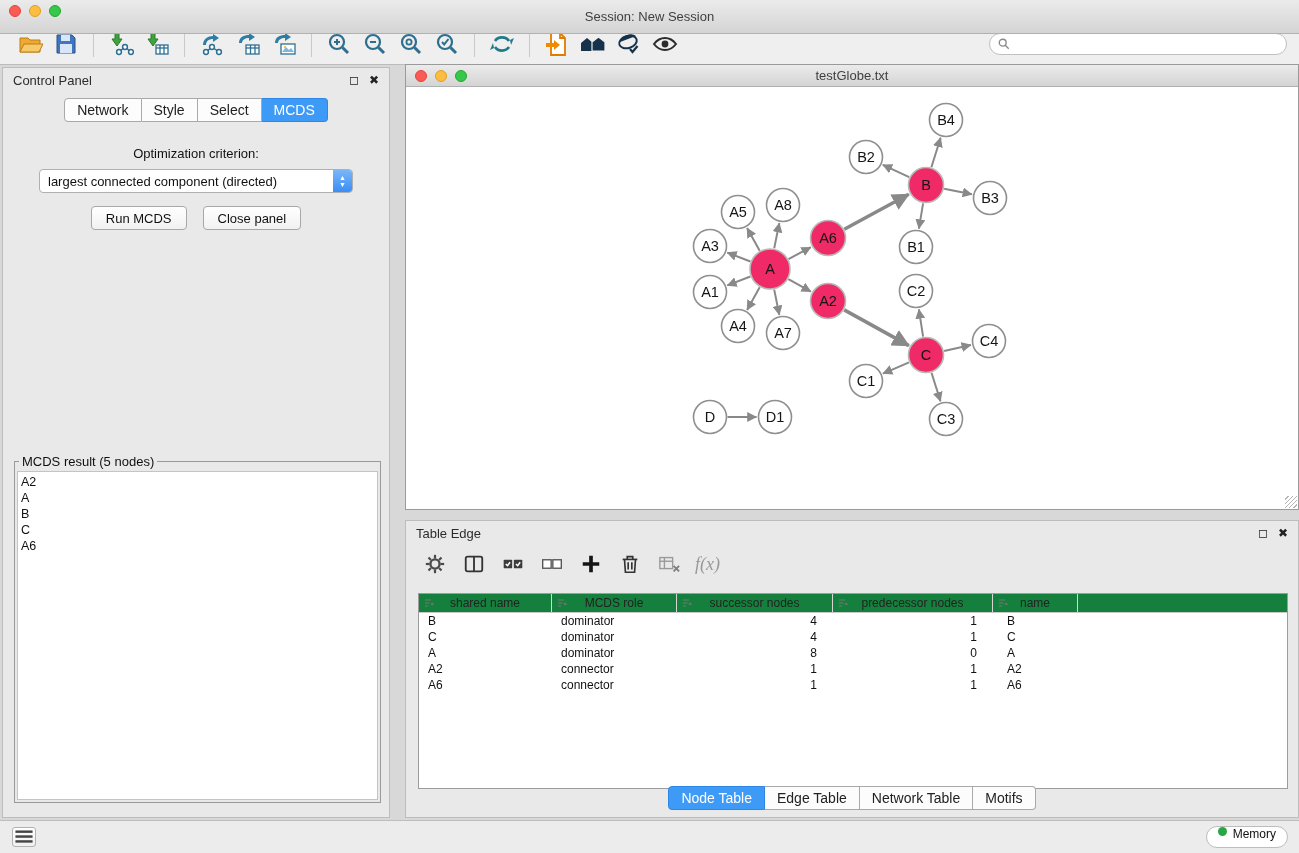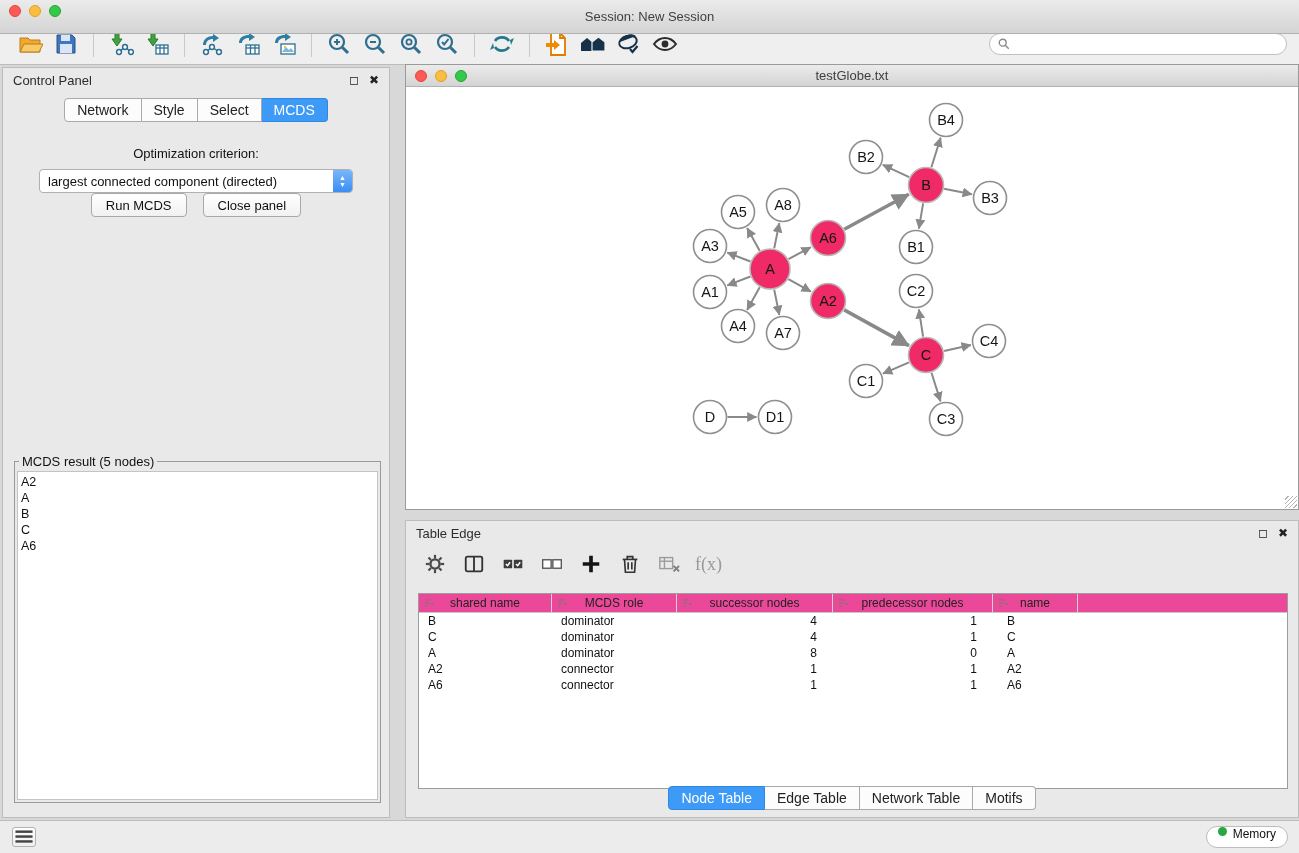--- a/index.html
+++ b/index.html
@@ -49,21 +49,21 @@
   .seg-tab.active { background:#3e9af7; border-color:#2f87e5; color:#fff; }
   .opt-label { text-align:center; margin-top:24px; font-size:13px; color:#111; }
   .dropdown { margin:8px auto 0; width:314px; height:24px; background:#fff;
     border:1px solid #b0b0b0; border-radius:4px; display:flex; align-items:center; cursor:pointer; }
   .dropdown .value { flex:1; font-size:13px; color:#111; padding-left:8px;
     white-space:nowrap; overflow:hidden; }
   .dropdown .stepper { width:19px; height:22px; margin-right:0px;
     background:linear-gradient(#7ab6f9,#3a8ef5); border-radius:0 3px 3px 0;
     display:flex; flex-direction:column; align-items:center; justify-content:center;
     color:#fff; font-size:7px; line-height:7px; }
-  .btn-row { display:flex; justify-content:center; gap:16px; }
+  .btn-row { display:flex; justify-content:center; gap:16px; margin-top:13px; }
   .btn { height:24px; padding:0 14px; background:linear-gradient(#ffffff,#f1f1f1);
     border:1px solid #a8a8a8; border-radius:4px; font-size:13px; color:#111; cursor:pointer;
     font-family:"Liberation Sans",sans-serif; }
   .mcds-fieldset { position:absolute; left:11px; right:8px; top:386px; bottom:14px;
     border:1px solid #9a9a9a; padding:2px; }
   .mcds-fieldset legend { font-size:13px; color:#111; padding:0 3px; margin-left:2px; }
   .mcds-listbox { width:100%; height:100%; background:#fff; border:1px solid #c4c4c4;
     overflow:auto; padding:2px 3px; }
   .result-item { font-size:12.5px; line-height:16px; color:#111; }
 
@@ -78,25 +78,25 @@
   .net-canvas svg text { font-family:"Liberation Sans","DejaVu Sans",sans-serif; }
   .resize-grip { position:absolute; right:1px; bottom:1px; width:12px; height:12px;
     background:repeating-linear-gradient(135deg, transparent 0 2px, #b5b5b5 2px 3px); }
 
   
   .table-panel { position:absolute; left:405px; top:520px; width:894px; height:298px;
     background:#e9e9e9; border:1px solid #bdbdbd; }
   .tp-toolbar { display:flex; align-items:center; gap:13px; padding:5px 0 5px 16px; height:38px; }
   .tp-tool { width:26px; height:26px; display:flex; align-items:center; justify-content:center; cursor:pointer; }
   .tp-tool svg { width:22px; height:22px; }
-  .fx-label { font-family:"Liberation Serif","DejaVu Serif",serif; 
+  .fx-label { font-family:"Liberation Serif","DejaVu Serif",serif; font-style:italic;
     font-size:18px; color:#999; cursor:pointer; }
   .table-wrap { position:absolute; left:12px; right:10px; top:72px; height:196px;
     background:#fff; border:1px solid #9c9c9c; overflow:hidden; }
-  .thead { display:flex; height:19px; background:#ec4899; border-bottom:1px solid #c9c9c9; }
+  .thead { display:flex; height:19px; background:#15803d; border-bottom:1px solid #c9c9c9; }
   .th { position:relative; display:flex; align-items:center; justify-content:center;
     font-size:12px; color:#222; border-right:1px solid #d5d5d5; cursor:pointer; }
   .th .sort-svg { position:absolute; left:5px; top:4px; width:11px; height:11px; }
   .tr { display:flex; height:16px; align-items:center; }
   .td { font-size:12px; color:#111; overflow:hidden; white-space:nowrap; }
   .td.left { text-align:left; padding-left:9px; }
   .td.left2 { text-align:left; padding-left:14px; }
   .td.right { text-align:right; padding-right:16px; }
   .tp-tabs { position:absolute; left:0; right:0; bottom:7px; display:flex; justify-content:center; }
 

